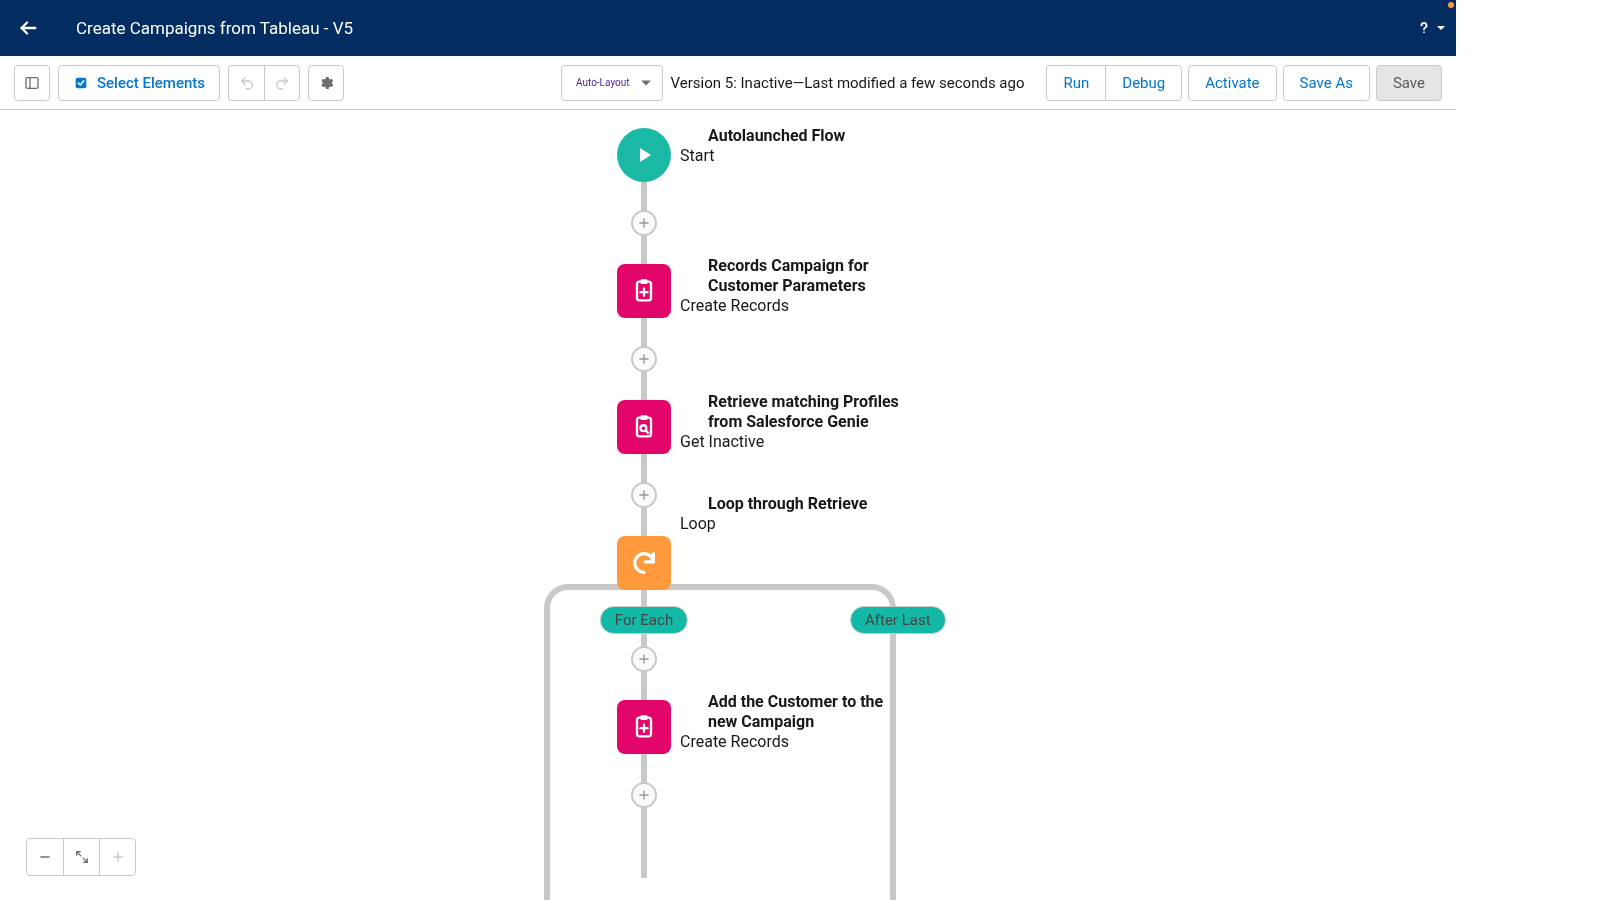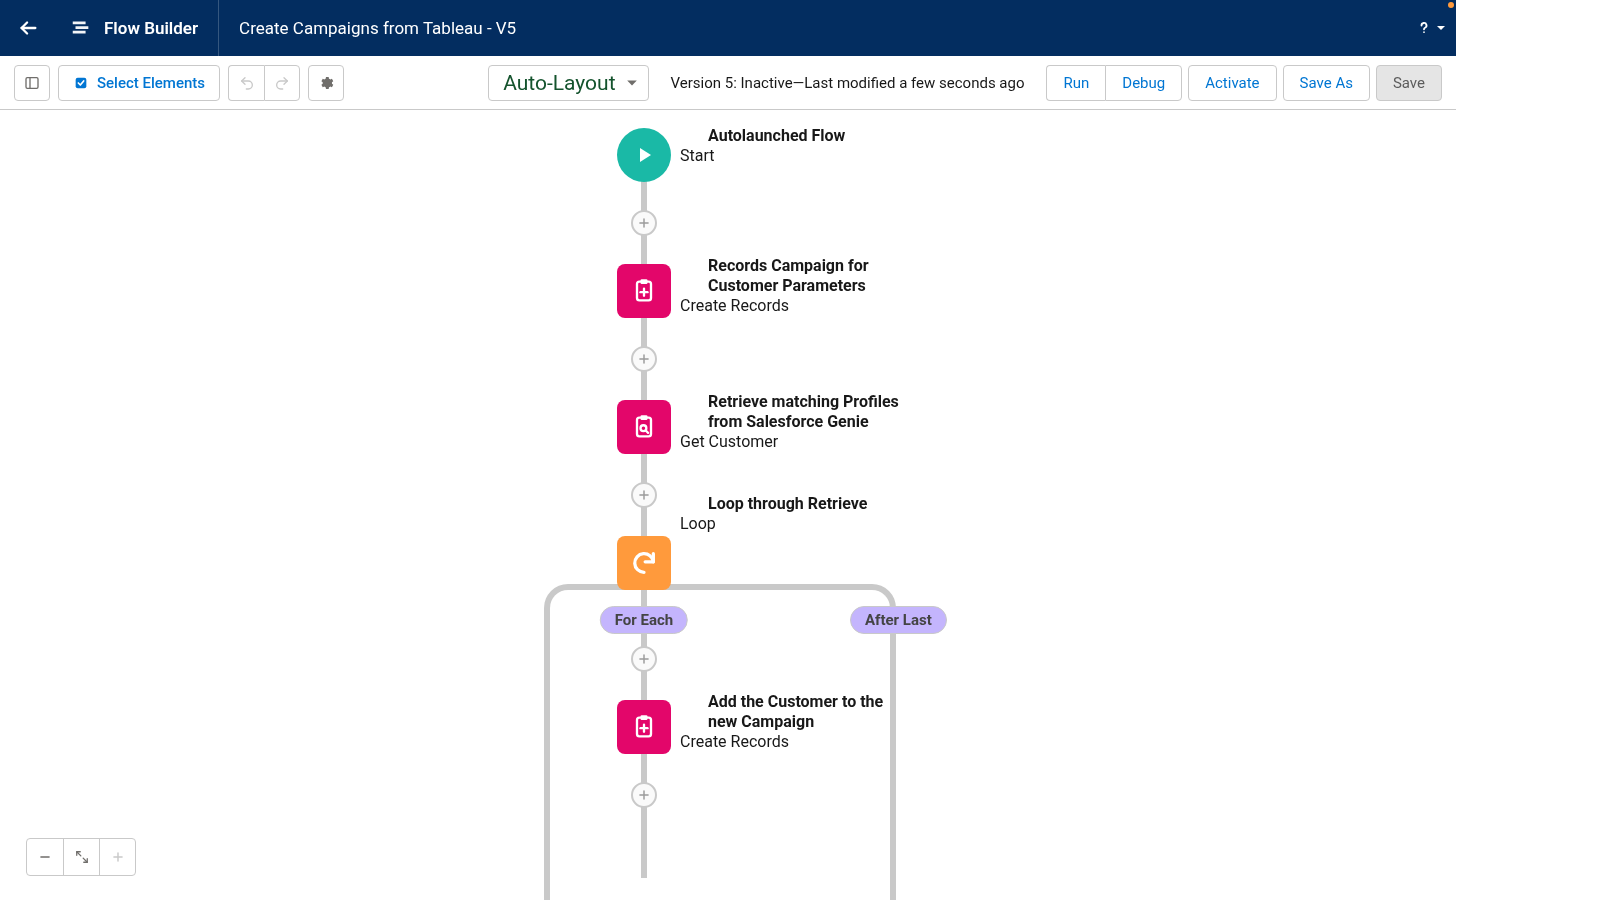--- a/index.html
+++ b/index.html
@@ -60,24 +60,24 @@
     padding: 0 14px; gap: 8px;
     color: #0176d3; font-weight: 500; font-size: 15px;
   }
   .undo-redo-group { display: flex; }
   .undo-redo-group .tb-btn:first-child { border-radius: 4px 0 0 4px; border-right: none; }
   .undo-redo-group .tb-btn:last-child  { border-radius: 0 4px 4px 0; }
 
   .layout-dropdown {
     margin-left: auto;
     padding: 0 10px 0 14px; gap: 10px;
-    font-size: 21px; color: #14532d;
+    font-size: 10px; color: #4c1d95;
   }
   .version-text {
-    font-size: 15px; color: #181818; margin-left: 14px;
+    font-size: 15px; color: #181818; 
   }
   .right-buttons { display: flex; gap: 6px; margin-left: 14px; }
   .right-buttons .tb-btn { padding: 0 16px; color: #0176d3; font-size: 15px; font-weight: 400; }
   .btn-group { display: flex; }
   .btn-group .tb-btn:first-child { border-radius: 4px 0 0 4px; border-right: none; }
   .btn-group .tb-btn:last-child  { border-radius: 0 4px 4px 0; }
   .save-primary {
     background: #e5e5e5; border-color: #c9c9c9; color: #5c5c5c !important;
     font-weight: 400;
   }
@@ -131,26 +131,26 @@
     left: -100px; top: 456px;
     width: 352px; height: 400px;
     border: 6px solid #c9c9c9;
     border-radius: 24px;
     border-bottom: none;
     background: transparent;
   }
 
   .branch-pill {
     position: absolute;
-    background: #c4b5fd;
+    background: #14b8a6;
     border: 1px solid #c9c9c9;
     border-radius: 14px;
     padding: 4px 14px;
     font-size: 15px;
-    font-weight: 700;
+    font-weight: 400;
     color: #444444;
     white-space: nowrap;
   }
 
   
   .zoom-controls {
     position: absolute; left: 26px; bottom: 24px;
     display: flex;
     border: 1px solid #c9c9c9;
     border-radius: 4px;
@@ -165,26 +165,20 @@
 </style>
 </head>
 <body>
 
 <div class="global-header">
   <div class="back-btn">
     <svg width="22" height="22" viewBox="0 0 24 24" fill="none" stroke="#ffffff" stroke-width="2.5" stroke-linecap="round" stroke-linejoin="round">
         <line x1="20" y1="12" x2="5" y2="12"></line>
         <polyline points="11 18 5 12 11 6"></polyline>
       </svg>
-  </div>
-  <div class="app-title">
-    <svg width="22" height="22" viewBox="0 0 24 24" fill="#ffffff">
-        <path d="M3 5h14v3H3zM6 10h14v3H6zM3 15h14v3H3z" opacity="0.95"></path>
-      </svg>
-    <span>Flow Builder</span>
   </div>
   <div class="flow-name">Create Campaigns from Tableau - V5</div>
 
   <div class="header-right">
     <div class="help-btn">
       <svg width="20" height="20" viewBox="0 0 24 24" fill="none" stroke="#ffffff" stroke-width="2.2" stroke-linecap="round" stroke-linejoin="round">
           <path d="M9 9a3 3 0 1 1 4.2 2.7c-.9.4-1.2 1-1.2 1.8"></path>
           <circle cx="12" cy="17" r="1" fill="#ffffff" stroke="none"></circle>
         </svg>
       <svg width="10" height="10" viewBox="0 0 10 10" fill="#ffffff">
@@ -309,21 +303,21 @@
       <svg width="28" height="28" viewBox="0 0 24 24" fill="none" stroke="#ffffff" stroke-width="2" stroke-linecap="round" stroke-linejoin="round">
           <rect x="6" y="4" width="12" height="16" rx="2"></rect>
           <rect x="9" y="2" width="6" height="4" rx="1" fill="#ffffff" stroke="none"></rect>
           <circle cx="11.5" cy="13" r="2.5"></circle>
           <line x1="13.5" y1="15" x2="15.5" y2="17"></line>
         </svg>
     </div>
     <div class="node-label" style="top:264px;">
       <div class="title">Retrieve matching Profiles</div>
       <div class="title">from Salesforce Genie</div>
-      <div class="sub">Get Customer</div>
+      <div class="sub">Get Inactive</div>
     </div>
 
     <div class="plus-node" style="top:354px;">
       <svg width="14" height="14" viewBox="0 0 24 24" stroke="#9a9a9a" stroke-width="2.5" stroke-linecap="round">
           <line x1="12" y1="5" x2="12" y2="19"></line>
           <line x1="5" y1="12" x2="19" y2="12"></line>
         </svg>
     </div>
 
     <div class="loop-box"></div>

